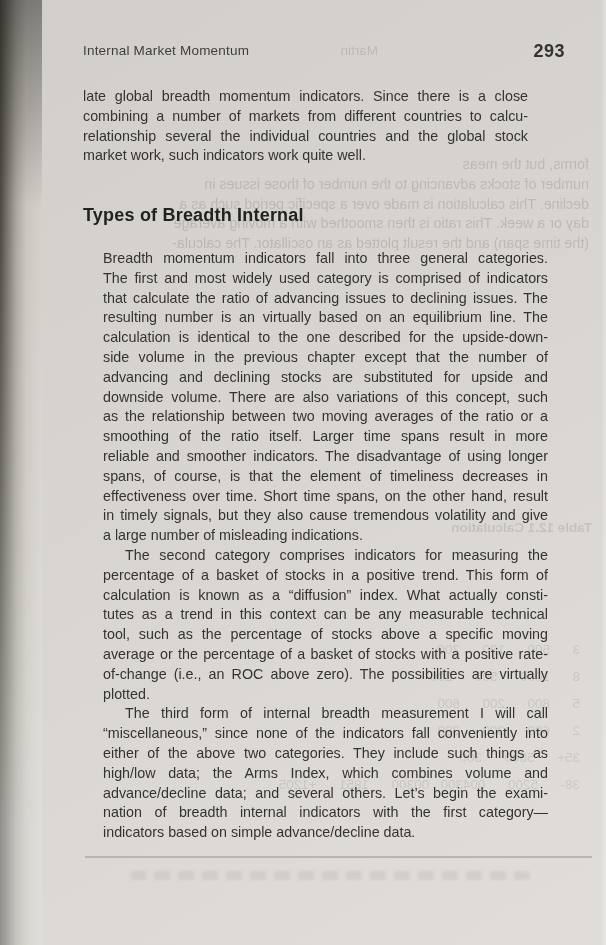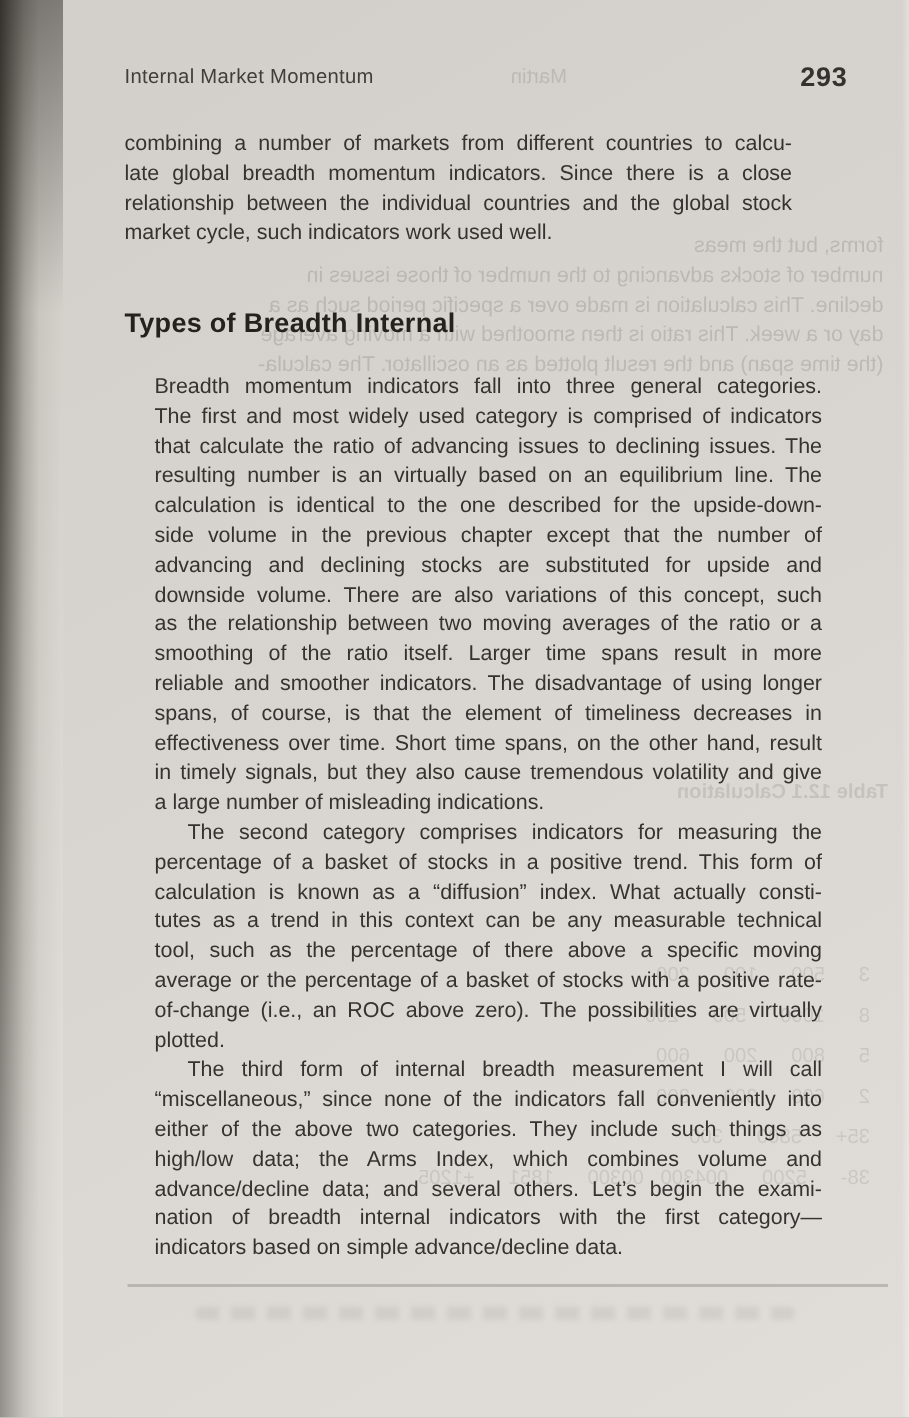--- a/index.html
+++ b/index.html
@@ -82,24 +82,24 @@
   <div class="showthrough mirror" id="showthrough-table"><div>3      500      100      200</div><div>8      1000      500      200</div><div>5      800      200      600</div><div>2      600      300      300</div><div>35+      5800      300</div><div>38-      5200      004300   00300      1851      +1205</div></div>
 
   <div class="showthrough-rule"></div>
   <div class="showthrough-blur-line"></div>
 
   <div class="header-title">Internal Market Momentum</div>
 
   <div class="page-number">293</div>
 
   <div class="textcol" id="intro-para">
+      <div class="text-line">late global breadth momentum indicators. Since there is a close</div>
       <div class="text-line">combining a number of markets from different countries to calcu-</div>
-      <div class="text-line">late global breadth momentum indicators. Since there is a close</div>
-      <div class="text-line">relationship between the individual countries and the global stock</div>
-      <div class="text-line last">market cycle, such indicators work used well.</div>
+      <div class="text-line">relationship several the individual countries and the global stock</div>
+      <div class="text-line last">market work, such indicators work quite well.</div>
     </div>
 
   <div class="section-heading">Types of Breadth Internal</div>
 
   <div class="textcol" id="body-paras">
       <div>
         <div class="text-line">Breadth momentum indicators fall into three general categories.</div>
         <div class="text-line">The first and most widely used category is comprised of indicators</div>
         <div class="text-line">that calculate the ratio of advancing issues to declining issues. The</div>
         <div class="text-line">resulting number is an virtually based on an equilibrium line. The</div>
@@ -113,21 +113,21 @@
         <div class="text-line">spans, of course, is that the element of timeliness decreases in</div>
         <div class="text-line">effectiveness over time. Short time spans, on the other hand, result</div>
         <div class="text-line">in timely signals, but they also cause tremendous volatility and give</div>
         <div class="text-line last">a large number of misleading indications.</div>
       </div>
       <div>
         <div class="text-line indent">The second category comprises indicators for measuring the</div>
         <div class="text-line">percentage of a basket of stocks in a positive trend. This form of</div>
         <div class="text-line">calculation is known as a “diffusion” index. What actually consti-</div>
         <div class="text-line">tutes as a trend in this context can be any measurable technical</div>
-        <div class="text-line">tool, such as the percentage of there above a specific moving</div>
+        <div class="text-line">tool, such as the percentage of stocks above a specific moving</div>
         <div class="text-line">average or the percentage of a basket of stocks with a positive rate-</div>
         <div class="text-line">of-change (i.e., an ROC above zero). The possibilities are virtually</div>
         <div class="text-line last">plotted.</div>
       </div>
       <div>
         <div class="text-line indent">The third form of internal breadth measurement I will call</div>
         <div class="text-line">“miscellaneous,” since none of the indicators fall conveniently into</div>
         <div class="text-line">either of the above two categories. They include such things as</div>
         <div class="text-line">high/low data; the Arms Index, which combines volume and</div>
         <div class="text-line">advance/decline data; and several others. Let’s begin the exami-</div>

